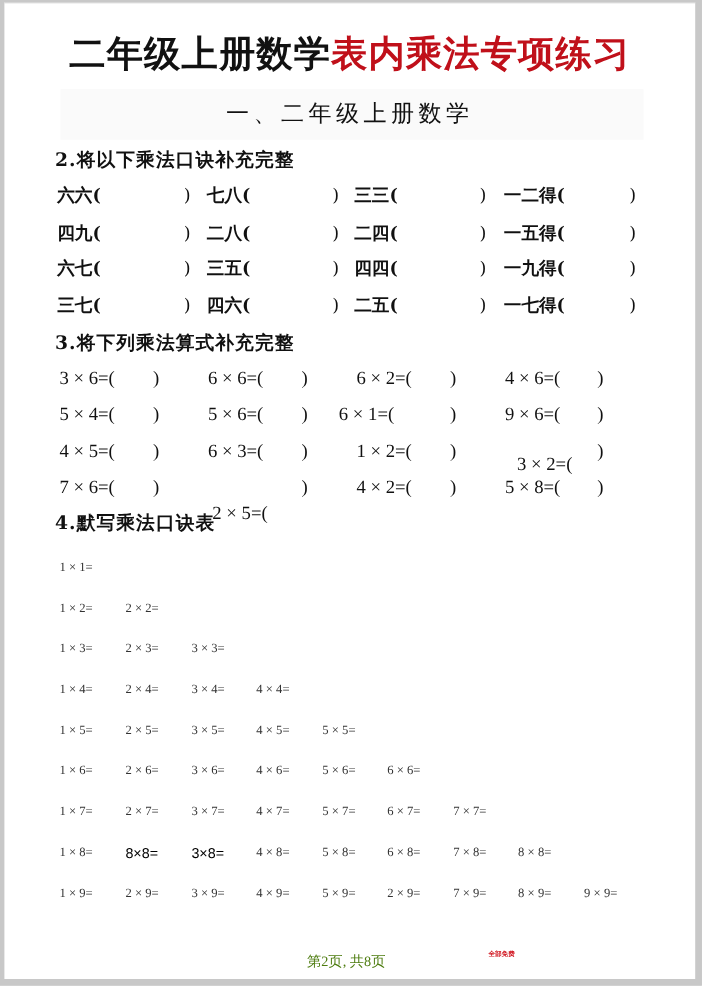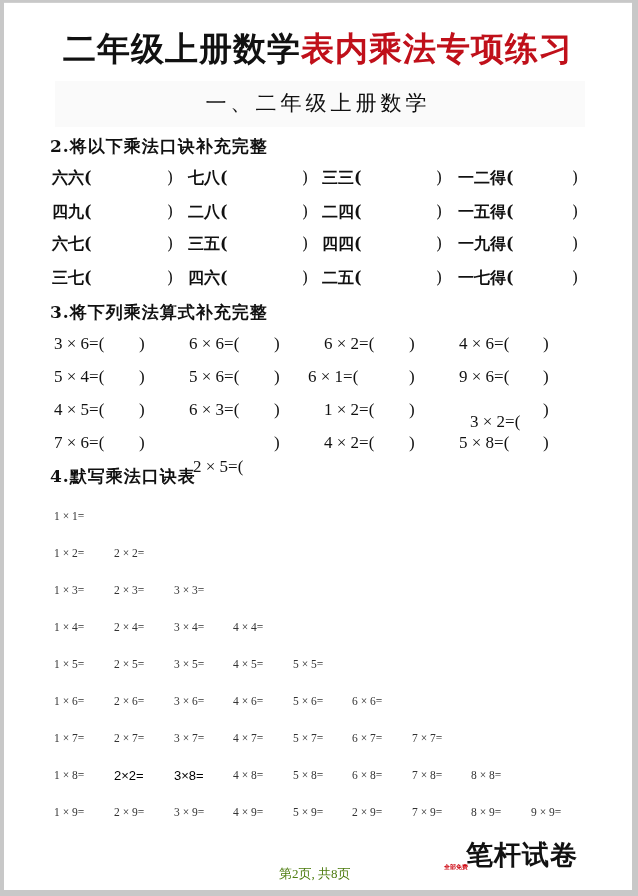--- a/index.html
+++ b/index.html
@@ -158,34 +158,33 @@
       <div class="tbl" style="left: 289px; top: 691px;">5 × 6=</div>
       <div class="tbl" style="left: 348px; top: 691px;">6 × 6=</div>
       <div class="tbl" style="left: 50px; top: 728px;">1 × 7=</div>
       <div class="tbl" style="left: 110px; top: 728px;">2 × 7=</div>
       <div class="tbl" style="left: 170px; top: 728px;">3 × 7=</div>
       <div class="tbl" style="left: 229px; top: 728px;">4 × 7=</div>
       <div class="tbl" style="left: 289px; top: 728px;">5 × 7=</div>
       <div class="tbl" style="left: 348px; top: 728px;">6 × 7=</div>
       <div class="tbl" style="left: 408px; top: 728px;">7 × 7=</div>
       <div class="tbl" style="left: 50px; top: 765px;">1 × 8=</div>
-      <div class="tbl bold" style="left: 110px; top: 766px;">2×2=</div>
+      <div class="tbl bold" style="left: 110px; top: 766px;">8×8=</div>
       <div class="tbl bold" style="left: 170px; top: 766px;">3×8=</div>
       <div class="tbl" style="left: 229px; top: 765px;">4 × 8=</div>
       <div class="tbl" style="left: 289px; top: 765px;">5 × 8=</div>
       <div class="tbl" style="left: 348px; top: 765px;">6 × 8=</div>
       <div class="tbl" style="left: 408px; top: 765px;">7 × 8=</div>
       <div class="tbl" style="left: 467px; top: 765px;">8 × 8=</div>
       <div class="tbl" style="left: 50px; top: 802px;">1 × 9=</div>
       <div class="tbl" style="left: 110px; top: 802px;">2 × 9=</div>
       <div class="tbl" style="left: 170px; top: 802px;">3 × 9=</div>
       <div class="tbl" style="left: 229px; top: 802px;">4 × 9=</div>
       <div class="tbl" style="left: 289px; top: 802px;">5 × 9=</div>
       <div class="tbl" style="left: 348px; top: 802px;">2 × 9=</div>
       <div class="tbl" style="left: 408px; top: 802px;">7 × 9=</div>
       <div class="tbl" style="left: 467px; top: 802px;">8 × 9=</div>
       <div class="tbl" style="left: 527px; top: 802px;">9 × 9=</div>
     </div>
 
   <div class="footer-page">第2页, 共8页</div>
   <div class="brand-small">全部免费</div>
-  <div class="brand-big">笔杆试卷</div>
 </div>
 
 </body></html>

